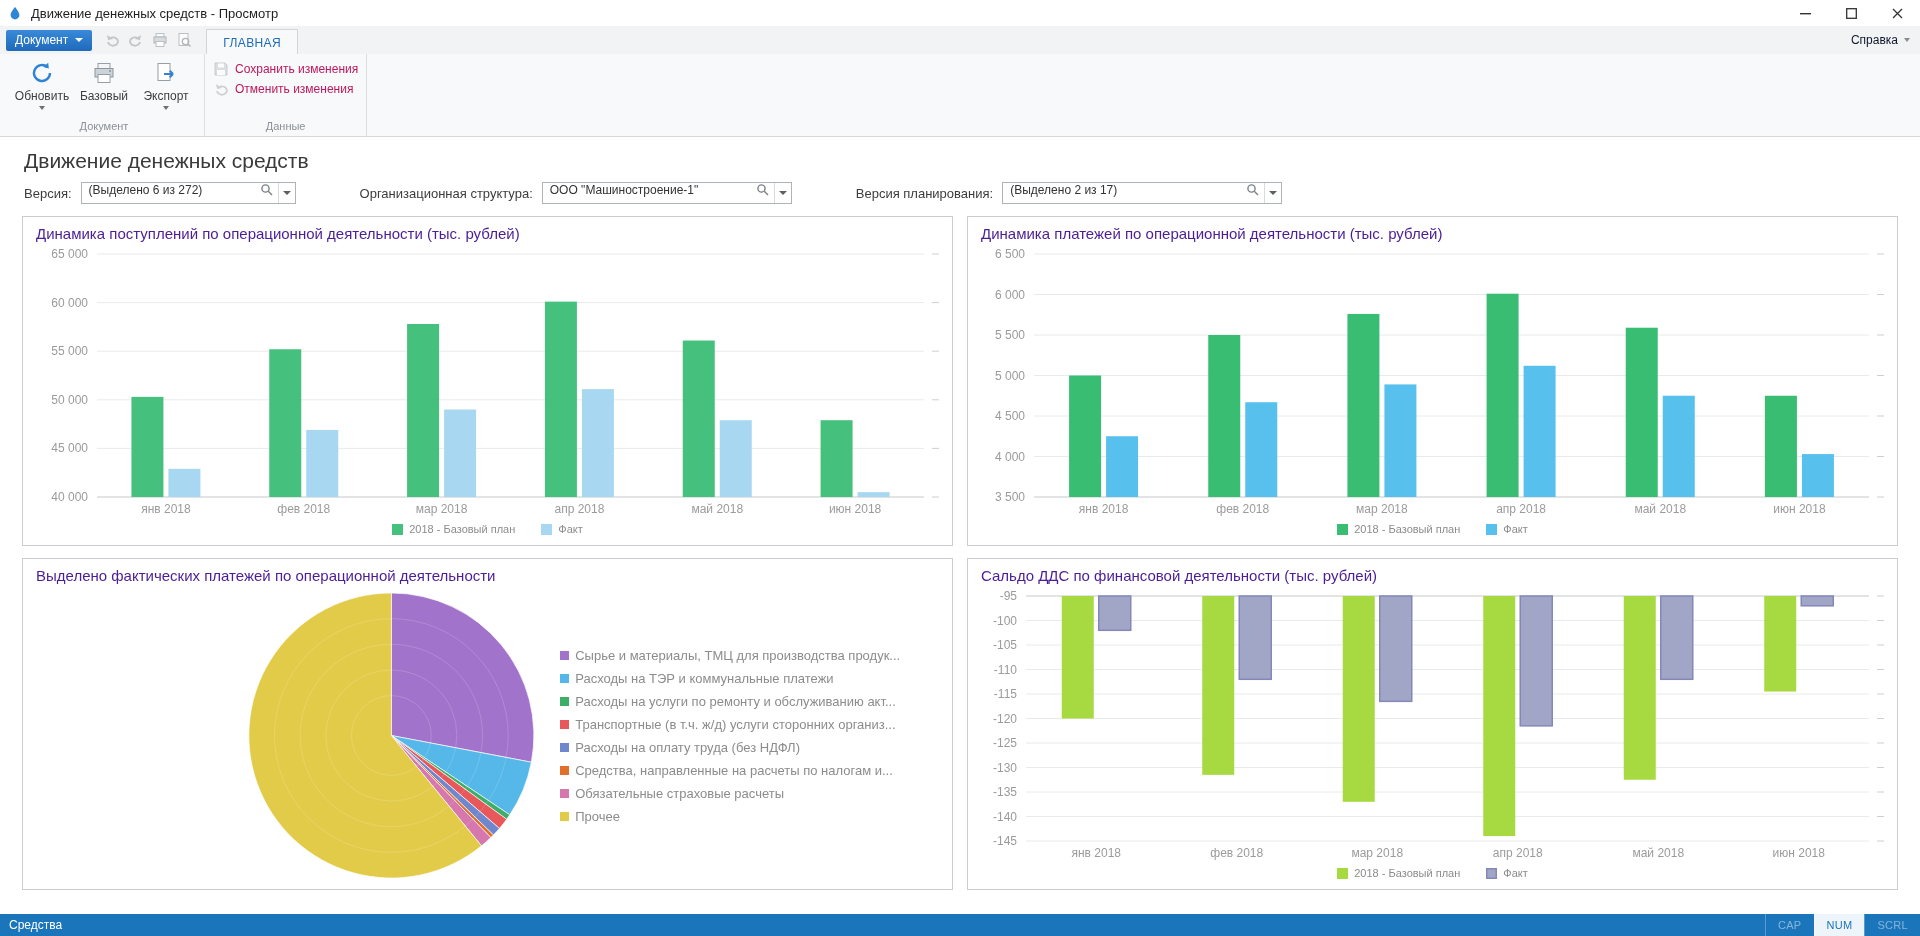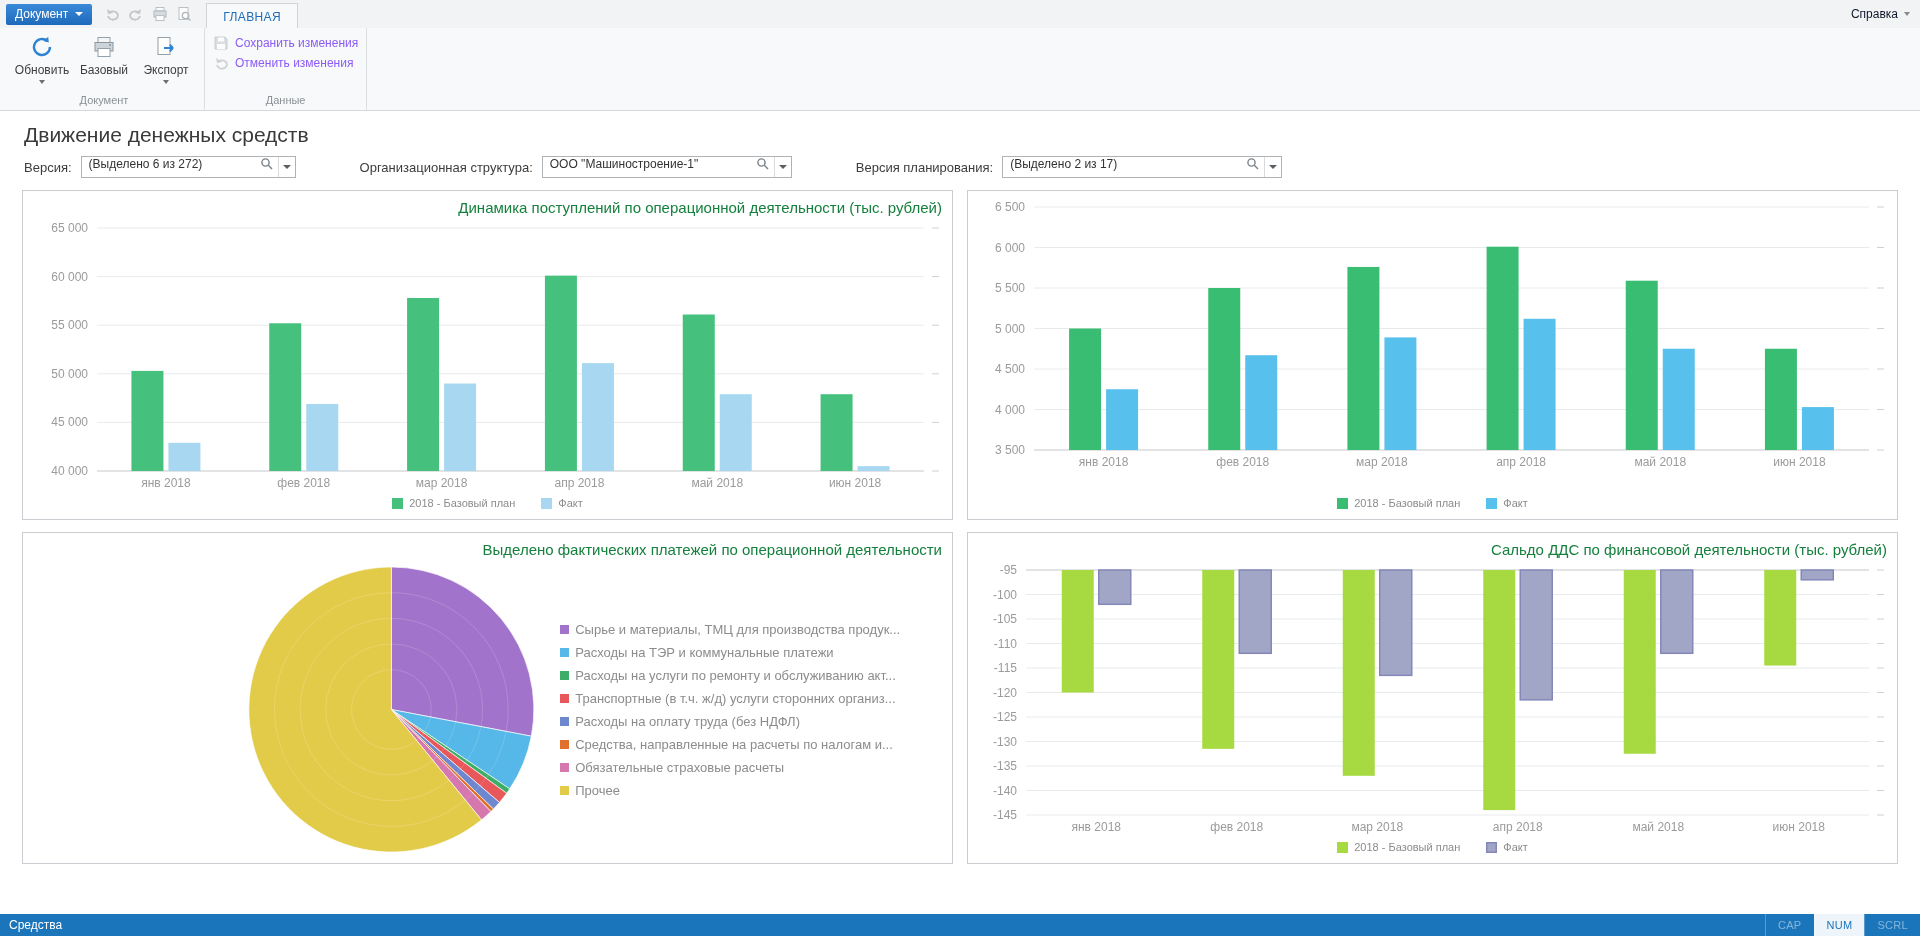--- a/index.html
+++ b/index.html
@@ -35,21 +35,21 @@
   .rgroup { display:flex; flex-direction:column; border-right:1px solid #dcdee0; padding:3px 8px 0; }
   .rg-body { display:flex; flex:1; align-items:flex-start; gap:2px; }
   .rg-body-col { flex-direction:column; gap:4px; padding-top:4px; }
   .rg-label { text-align:center; font-size:11px; color:#8a9096; padding:2px 2px 4px; }
   .big-btn { width:60px; display:flex; flex-direction:column; align-items:center; padding-top:3px; gap:3px;
              font-size:12px; color:#3f3f3f; cursor:pointer; border-radius:2px; }
   .bb-icon { height:26px; display:flex; align-items:center; }
   .bb-caret { width:0; height:0; border-left:3.5px solid transparent; border-right:3.5px solid transparent;
               border-top:4px solid #6b7075; }
   .bb-caret.hidden { visibility:hidden; }
-  .small-btn { display:flex; align-items:center; gap:6px; font-size:12px; color:#8b5cf6; cursor:default; }
+  .small-btn { display:flex; align-items:center; gap:6px; font-size:12px; color:#be185d; cursor:default; }
   .sb-icon { width:16px; height:16px; opacity:.6; }
 
   
   .content { flex:1; padding:8px 22px 0; background:#fff; }
   .page-title { font-size:21px; color:#3a3a3a; margin:4px 0 9px 2px; }
 
   .filters { display:flex; align-items:center; gap:64px; margin:0 0 12px 2px; }
   .filter { display:flex; align-items:center; }
   .flabel { font-size:13px; color:#3c3c3c; margin-right:9px; white-space:nowrap; }
   .fbox { display:inline-flex; align-items:flex-start; height:22px; border:1px solid #aeb3b8; background:#fff; cursor:pointer; }
@@ -57,21 +57,21 @@
   .loupe { padding:0 5px; display:flex; align-items:center; }
   .fcaret { width:17px; height:100%; border-left:1px solid #d7d9db; display:flex; align-items:center; justify-content:center; }
   .fcaret i { width:0; height:0; border-left:4px solid transparent; border-right:4px solid transparent;
               border-top:4px solid #5a6065; }
 
   .chart-row { display:flex; gap:14px; margin-bottom:12px; }
   .panel { flex:1; min-width:0; border:1px solid #c9cdd1; background:#fff; display:flex; flex-direction:column;
            padding:8px 10px 6px; }
   .row-top .panel { height:330px; }
   .row-bottom .panel { height:332px; }
-  .panel-title { font-size:15px; color:#15803d; margin:0 0 4px 3px; white-space:nowrap; overflow:hidden;text-align:right; }
+  .panel-title { font-size:15px; color:#4c1d95; margin:0 0 4px 3px; white-space:nowrap; overflow:hidden; }
   .chart-body { flex:1; min-height:0; }
   .chart-legend { height:20px; display:flex; justify-content:center; align-items:center; gap:26px;
                   font-size:11px; color:#8c8c8c; }
   .leg-item { display:inline-flex; align-items:center; white-space:nowrap; }
   .leg-swatch { width:11px; height:11px; display:inline-block; margin-right:6px; }
 
   .pie-wrap { flex:1; min-height:0; display:flex; }
   .pie-canvas { width:58%; min-width:0; }
   .pie-legend { flex:1; min-width:0; display:flex; flex-direction:column; justify-content:center; gap:8px;
                 font-size:13px; color:#8c8c8c; padding-right:4px; }
@@ -85,20 +85,45 @@
   .ind { display:flex; align-items:center; padding:0 12px; border-left:1px solid rgba(255,255,255,.28);
          font-size:11px; letter-spacing:.3px; }
   .ind.dim { color:rgba(255,255,255,.45); }
   .ind.active { background:rgba(255,255,255,.92); color:#1b75bb; }
 </style>
 </head>
 <body>
 
 <div class="window">
 
+  <div class="titlebar">
+    <span class="app-icon">
+      <svg width="14" height="14" viewBox="0 0 14 14">
+          <path d="M7 1C7 1 2.6 6 2.6 9a4.4 4.4 0 0 0 8.8 0C11.4 6 7 1 7 1Z" fill="#2f86d6"></path>
+        </svg>
+    </span>
+    <span class="title-text">Движение денежных средств - Просмотр</span>
+    <div class="win-controls">
+      <span class="win-btn">
+        <svg width="11" height="11">
+            <rect x="0" y="5" width="11" height="1.4" fill="#333"></rect>
+          </svg>
+      </span>
+      <span class="win-btn">
+        <svg width="11" height="11">
+            <rect x="0.7" y="0.7" width="9.6" height="9.6" fill="none" stroke="#333" stroke-width="1.3"></rect>
+          </svg>
+      </span>
+      <span class="win-btn">
+        <svg width="11" height="11">
+            <path d="M1 1 L10 10 M10 1 L1 10" stroke="#333" stroke-width="1.3"></path>
+          </svg>
+      </span>
+    </div>
+  </div>
 
   <div class="menurow">
     <div class="doc-btn">
       <span>Документ</span>
       <span class="doc-caret"></span>
     </div>
     <div class="qat">
       <span class="qat-icon">
         <svg width="16" height="16">
             <path d="M4 10a5 4.2 0 1 0 1.6-3.6" fill="none" stroke="#b4b8bc" stroke-width="1.8"></path>
@@ -297,20 +322,21 @@
               <span class="leg-swatch" style="background: rgb(70, 193, 125);"></span>
               <span>2018 - Базовый план</span>
             </span>
             <span class="leg-item">
               <span class="leg-swatch" style="background: rgb(168, 216, 241);"></span>
               <span>Факт</span>
             </span>
           </div>
       </div>
       <div class="panel">
+        <div class="panel-title">Динамика платежей по операционной деятельности (тыс. рублей)</div>
         <div class="chart-body" id="chartbody-1">
             <svg width="909" height="273">
               <line x1="56" y1="251" x2="891" y2="251" stroke="#c6c8ca" stroke-width="1"></line>
               <line x1="899" y1="251" x2="906" y2="251" stroke="#cfcfcf" stroke-width="1"></line>
               <text x="47" y="255" text-anchor="end" font-size="12" fill="#9b9b9b">3 500</text>
               <line x1="56" y1="210.5" x2="891" y2="210.5" stroke="#e9eaeb" stroke-width="1"></line>
               <line x1="899" y1="210.5" x2="906" y2="210.5" stroke="#cfcfcf" stroke-width="1"></line>
               <text x="47" y="214.5" text-anchor="end" font-size="12" fill="#9b9b9b">4 000</text>
               <line x1="56" y1="170" x2="891" y2="170" stroke="#e9eaeb" stroke-width="1"></line>
               <line x1="899" y1="170" x2="906" y2="170" stroke="#cfcfcf" stroke-width="1"></line>

